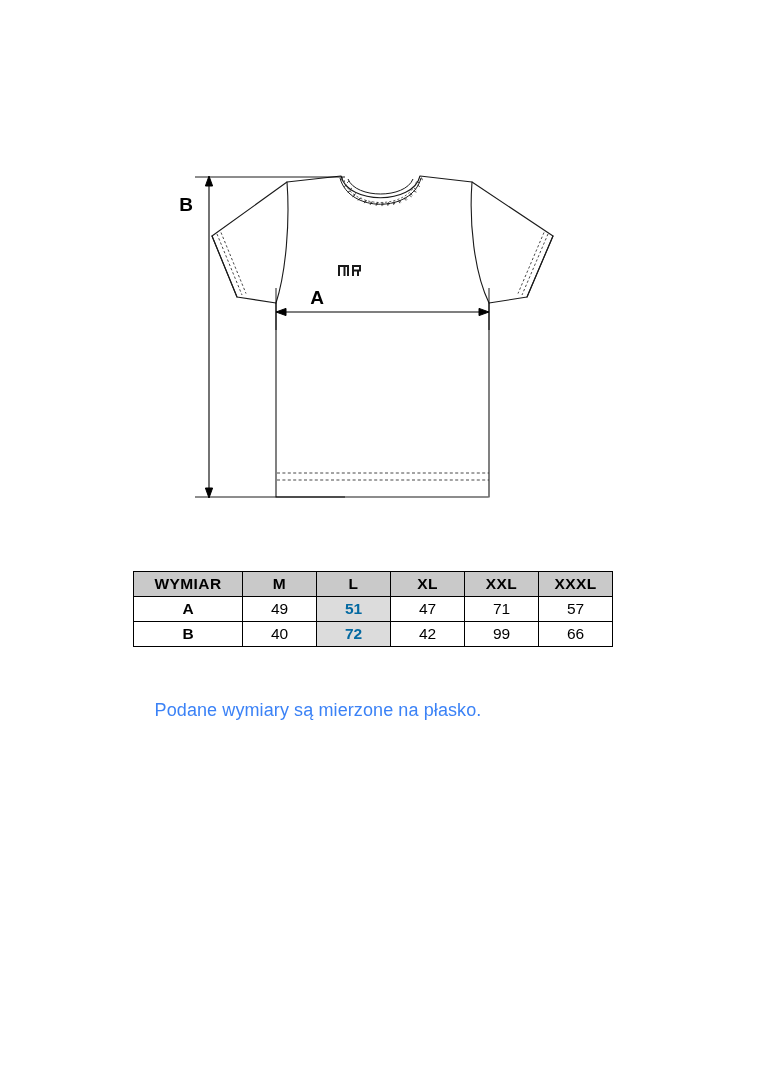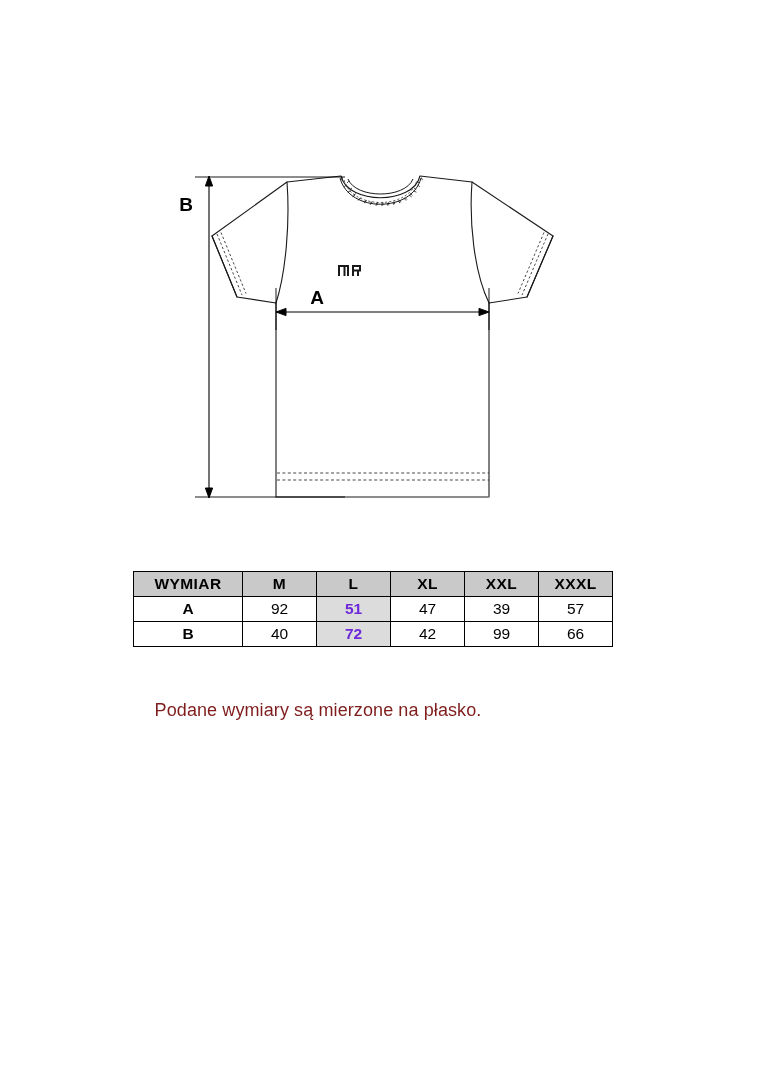--- a/index.html
+++ b/index.html
@@ -50,35 +50,35 @@
   table.size-table thead th {
     background: #c9c9c9;
     font-weight: bold;
     letter-spacing: 0.4px;
   }
   table.size-table tbody td.row-label {
     font-weight: bold;
   }
   table.size-table td.highlight-cell {
     background: #dcdcdc;
-    color: #6d28d9;
+    color: #0369a1;
     font-weight: bold;
   }
   .col-dim   { width: 108px; }
   .col-size  { width: 73px;  }
 
   
   #measure-note {
     position: absolute;
     left: 0;
     top: 700px;
     width: 636px;
     text-align: center;
     font-size: 18px;
-    color: #7f1d1d;
+    color: #3b82f6;
     letter-spacing: 0.1px;
   }
 </style>
 </head>
 <body>
 
 <svg id="garment-diagram" viewBox="0 0 764 540" xmlns="http://www.w3.org/2000/svg">
 
   <g fill="none" stroke="#1a1a1a" stroke-width="1.1" stroke-linejoin="round" stroke-linecap="round">
 
@@ -221,24 +221,24 @@
         <th class="col-size">M</th>
         <th class="col-size">L</th>
         <th class="col-size">XL</th>
         <th class="col-size">XXL</th>
         <th class="col-size">XXXL</th>
       </tr>
     </thead>
     <tbody>
       <tr>
         <td class="row-label">A</td>
-        <td>92</td>
+        <td>49</td>
         <td class="highlight-cell">51</td>
         <td>47</td>
-        <td>39</td>
+        <td>71</td>
         <td>57</td>
       </tr>
       <tr>
         <td class="row-label">B</td>
         <td>40</td>
         <td class="highlight-cell">72</td>
         <td>42</td>
         <td>99</td>
         <td>66</td>
       </tr>

